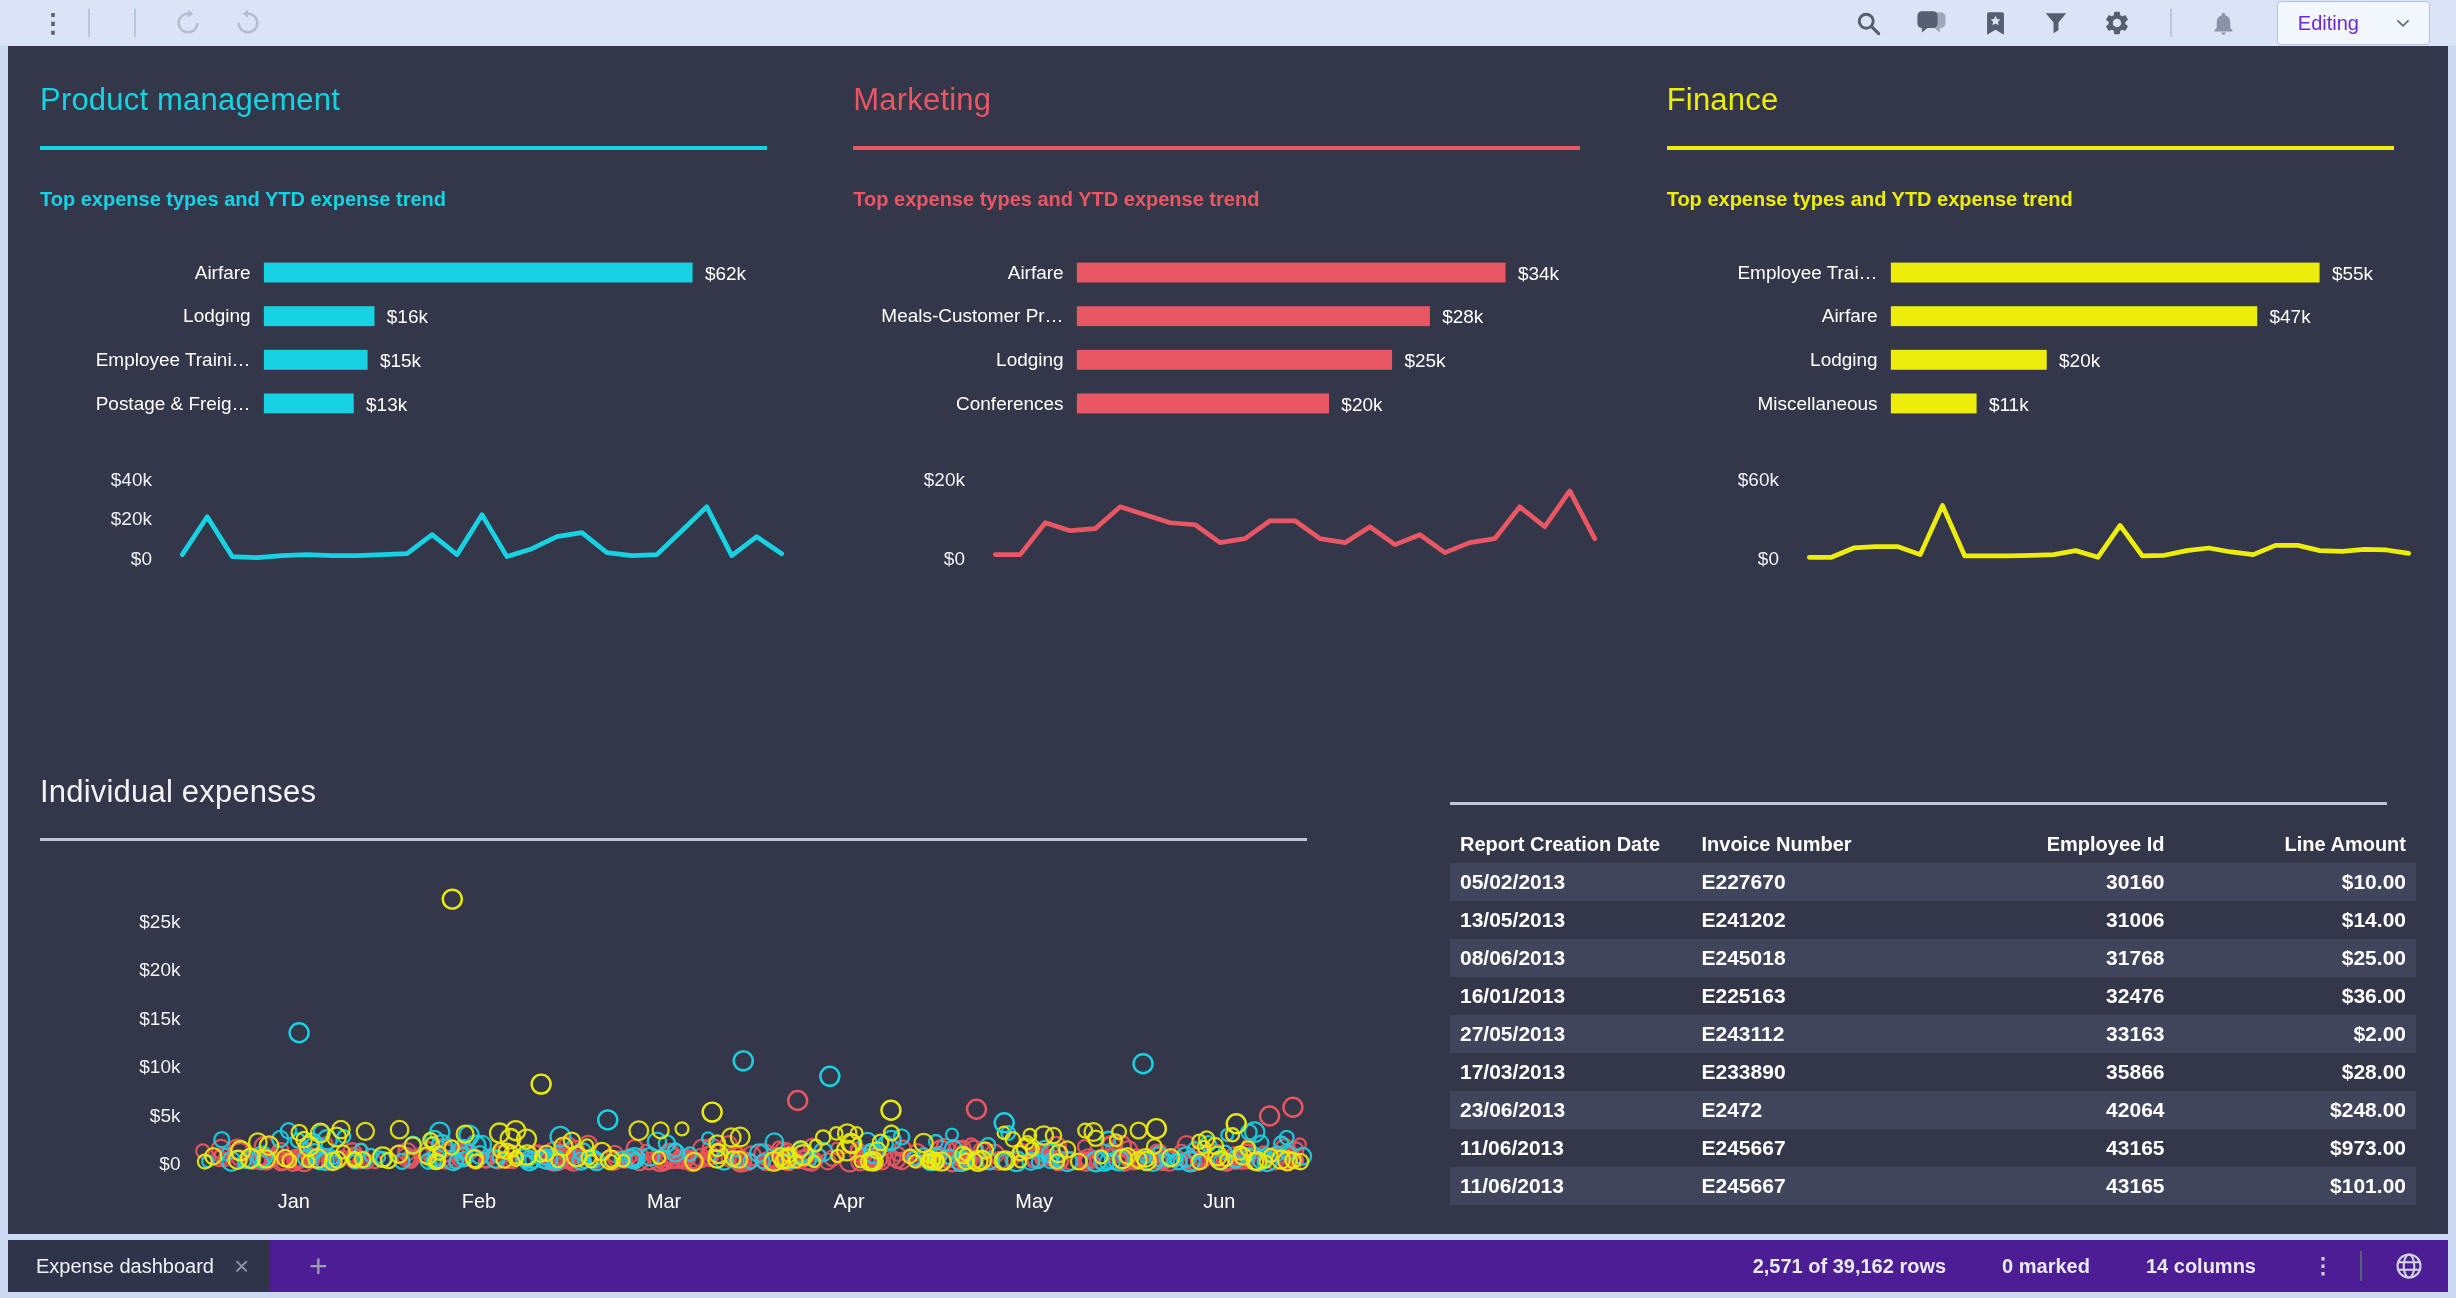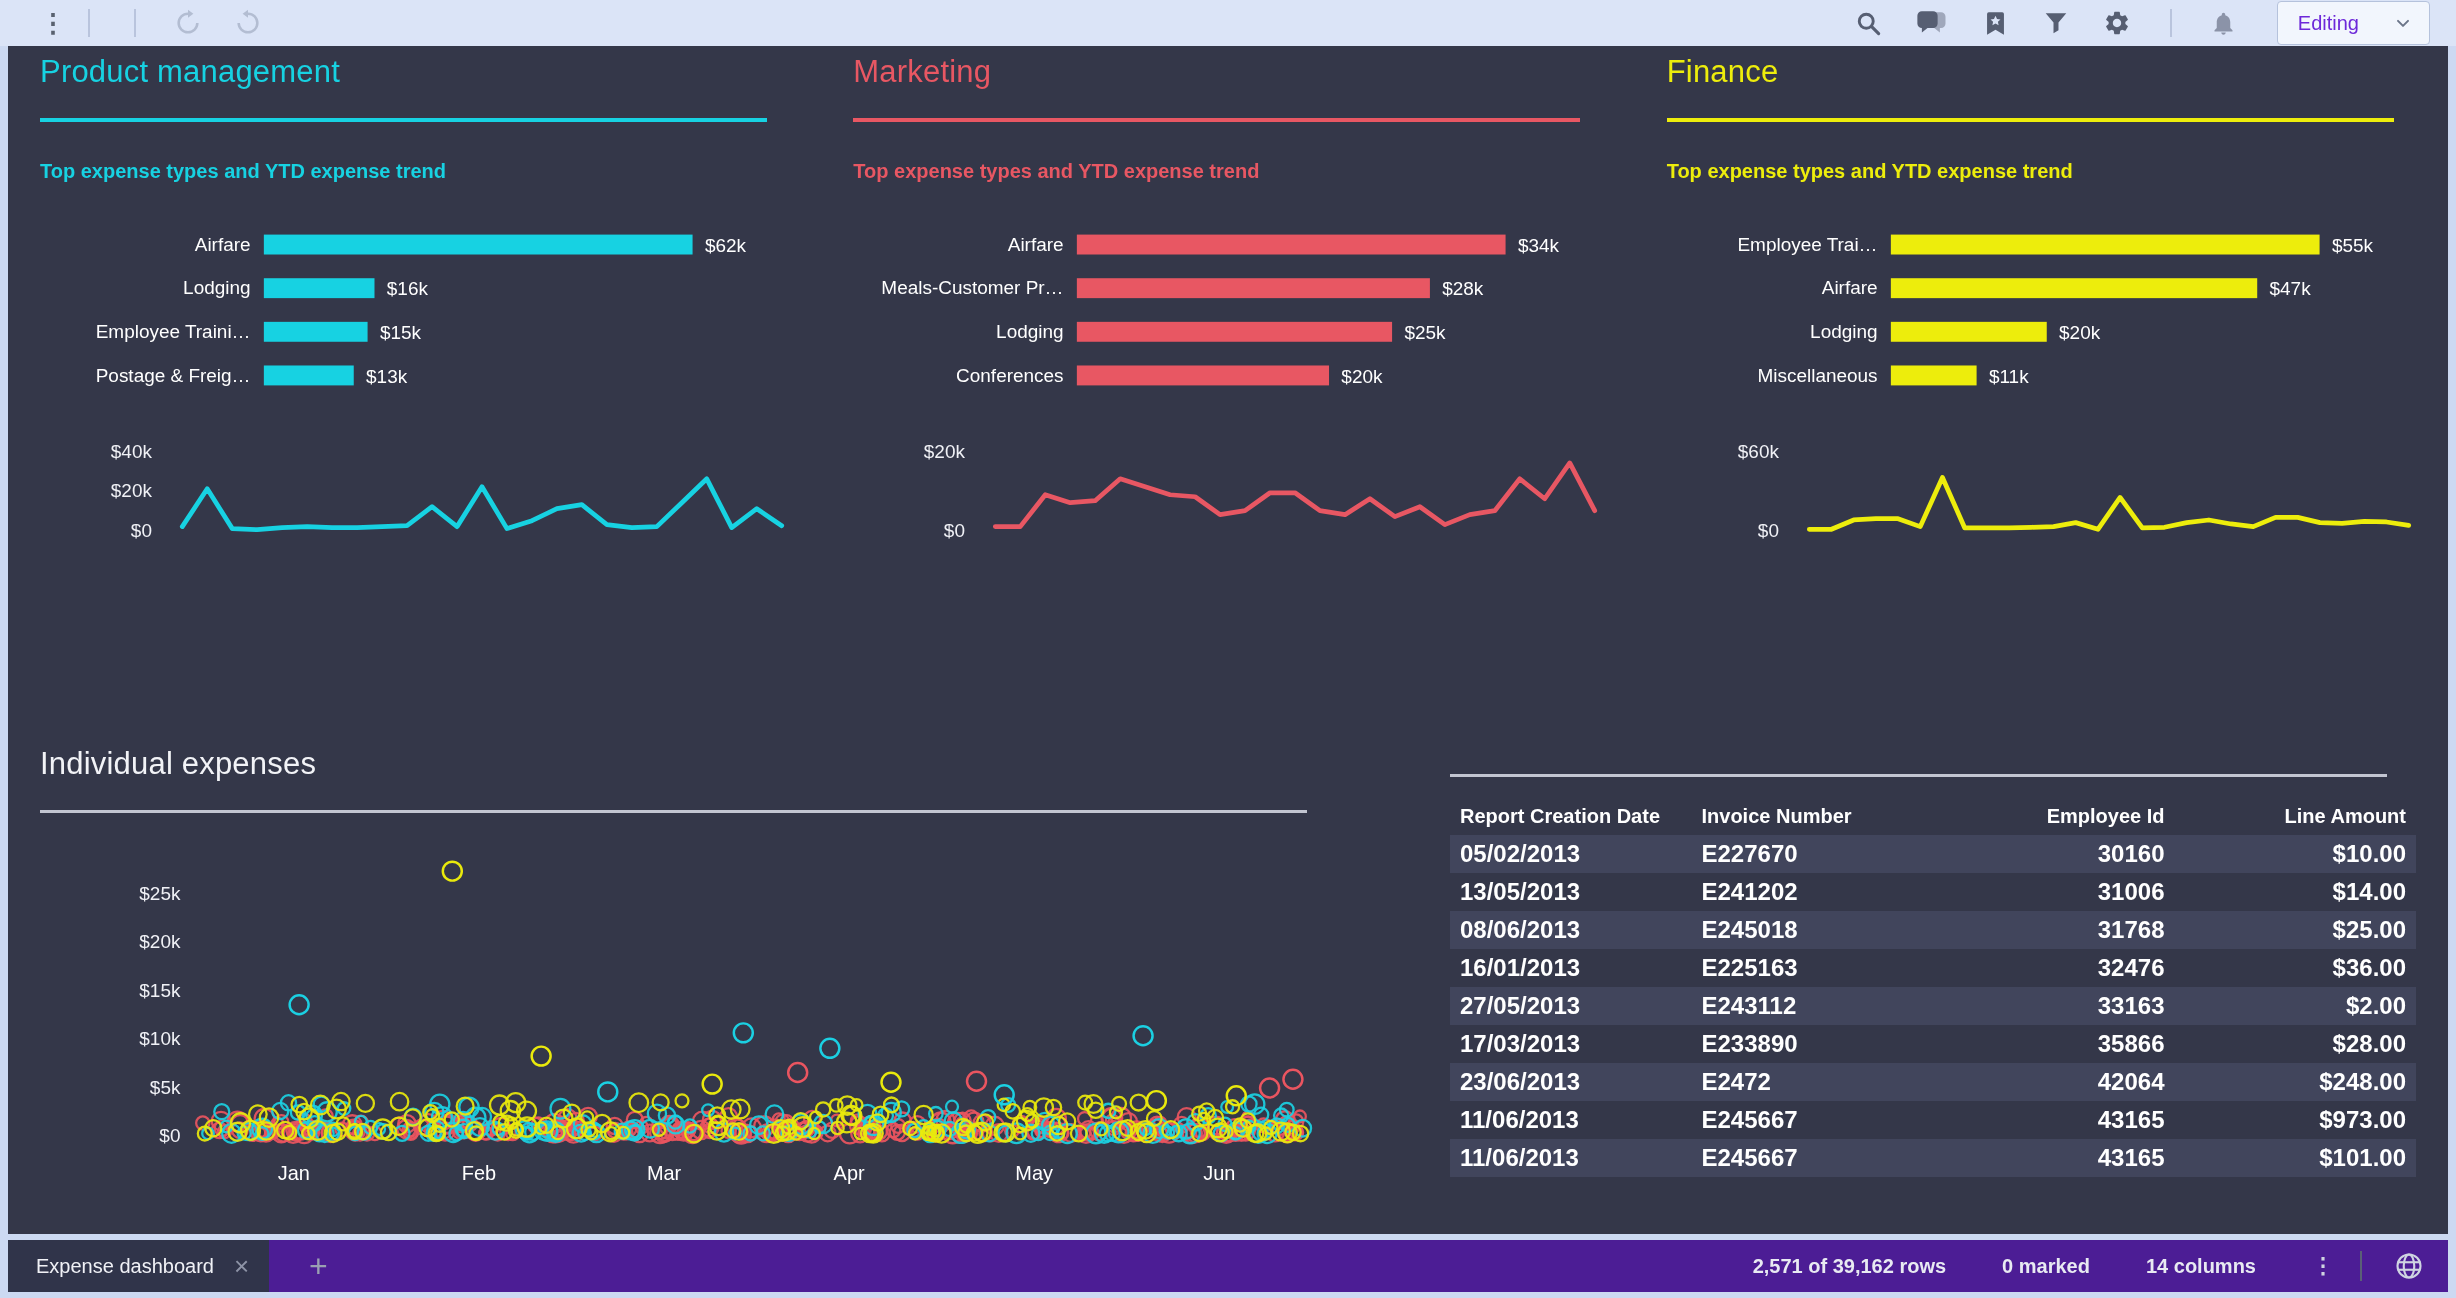--- a/index.html
+++ b/index.html
@@ -18,40 +18,40 @@
   .spacer{flex:1;}
   .ricons{display:flex;align-items:center;}
   .ricons .icon-btn{padding:0 17px;}
   .mode{display:flex;align-items:center;gap:34px;background:#f2f6fd;border:1px solid #b5c2dc;
         border-radius:4px;height:44px;padding:0 16px 0 20px;font-size:20px;color:#6d28d9;
         font-family:inherit;margin-left:24px;}
 
   
   .board{flex:1;margin:0 8px;background:#343749;display:flex;flex-direction:column;overflow:hidden;}
   .top-row{display:flex;flex:0 0 692px;}
-  .panel{padding:8px 32px;box-sizing:border-box;overflow:hidden;}
+  .panel{padding:36px 32px;box-sizing:border-box;overflow:hidden;}
   .top-row .panel{flex:1 1 0;}
   .ptitle{margin:0;font-size:31px;font-weight:400;color:var(--ac,#fff);letter-spacing:.2px;}
   .ptitle.white{color:#f2f3f7;}
   .prule{height:4px;background:var(--ac,#fff);margin-top:28px;width:97%;}
   .prule.gray{background:#c2c5d1;height:3px;}
   .psub{margin:38px 0 0;font-size:20px;font-weight:700;color:var(--ac,#fff);}
   .barchart{width:100%;margin-top:44px;display:block;}
   .linechart{width:100%;display:block;margin-top:4px;}
   .bottom-row{display:flex;flex:1;gap:40px;}
   .scatterpanel{flex:1 1 0;}
   .scatterchart{width:100%;display:block;margin-top:14px;}
   .tablepanel{flex:0 0 1030px;}
   svg text{font-family:"Liberation Sans",sans-serif;}
 
   
   .tblwrap{margin-top:20px;height:380px;overflow:hidden;}
   table{width:100%;border-collapse:collapse;table-layout:fixed;}
   th{font-size:20px;color:#ffffff;font-weight:700;padding:8px 10px;line-height:22px;}
-  td{font-size:24px;color:#ffffff;font-weight:600;padding:8px 10px;line-height:22px;}
+  td{font-size:21px;color:#ffffff;font-weight:600;padding:8px 10px;line-height:22px;}
   tr.alt{background:#41455c;}
   .l{text-align:left;} .r{text-align:right;}
 
   
   .statusbar{flex:0 0 52px;margin:6px 8px 6px;background:#4c1d95;display:flex;
              align-items:center;color:#dfe2ec;}
   .tab{height:100%;background:#30344a;display:flex;align-items:center;
        padding:0 20px 0 28px;gap:20px;font-size:20px;color:#f0f1f6;}
   .tabx{color:#8d93a6;font-size:26px;line-height:1;}
   .addtab{font-size:32px;color:#9aa0b2;padding:0 40px;font-weight:400;}

